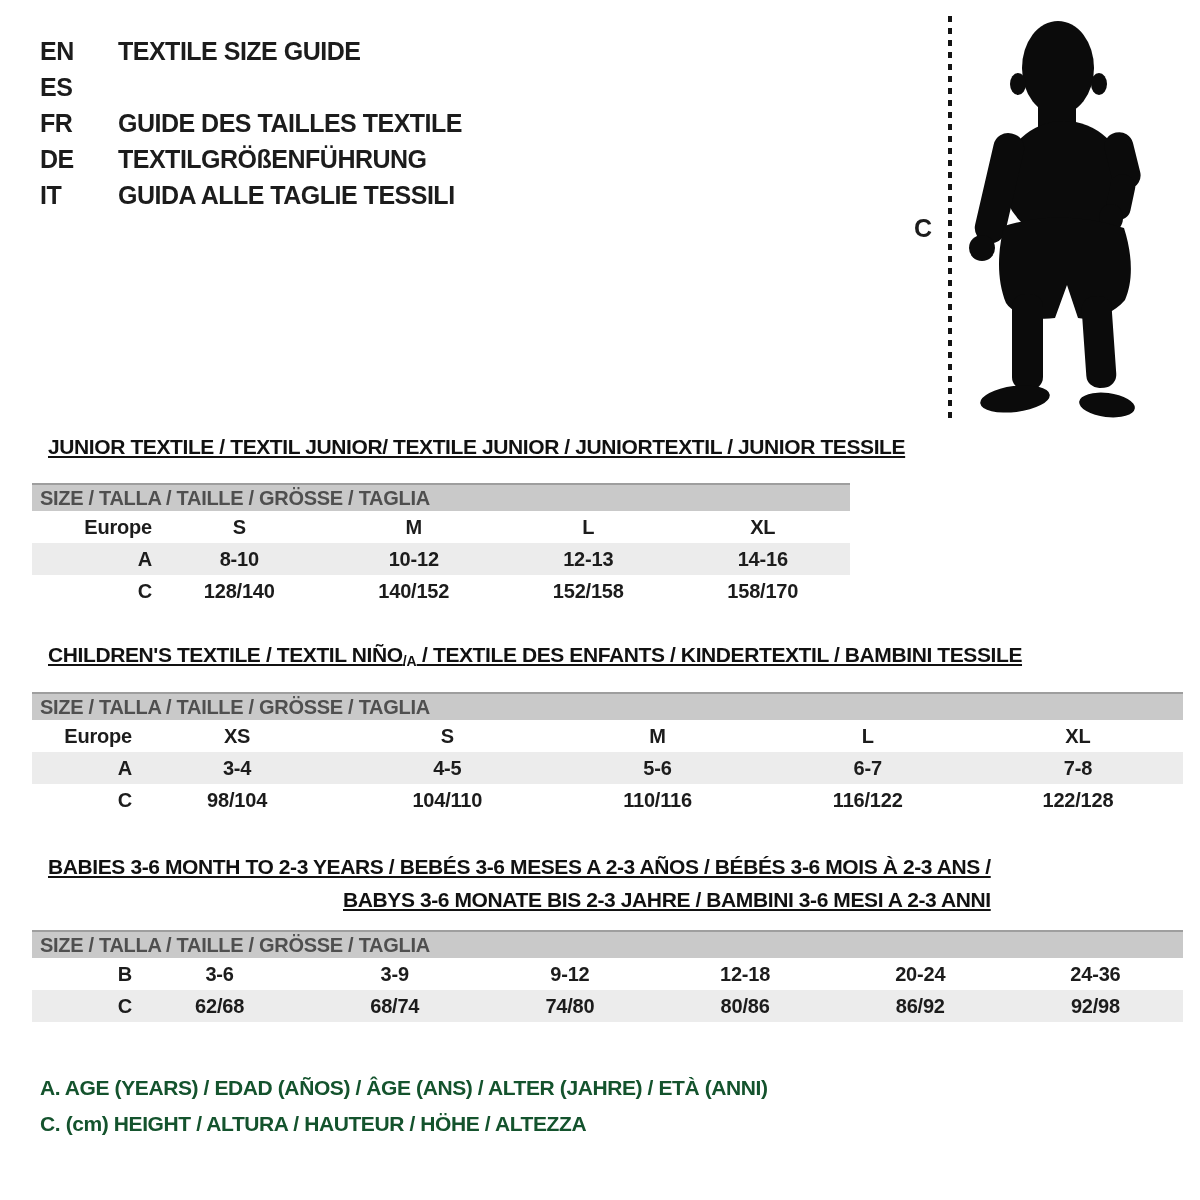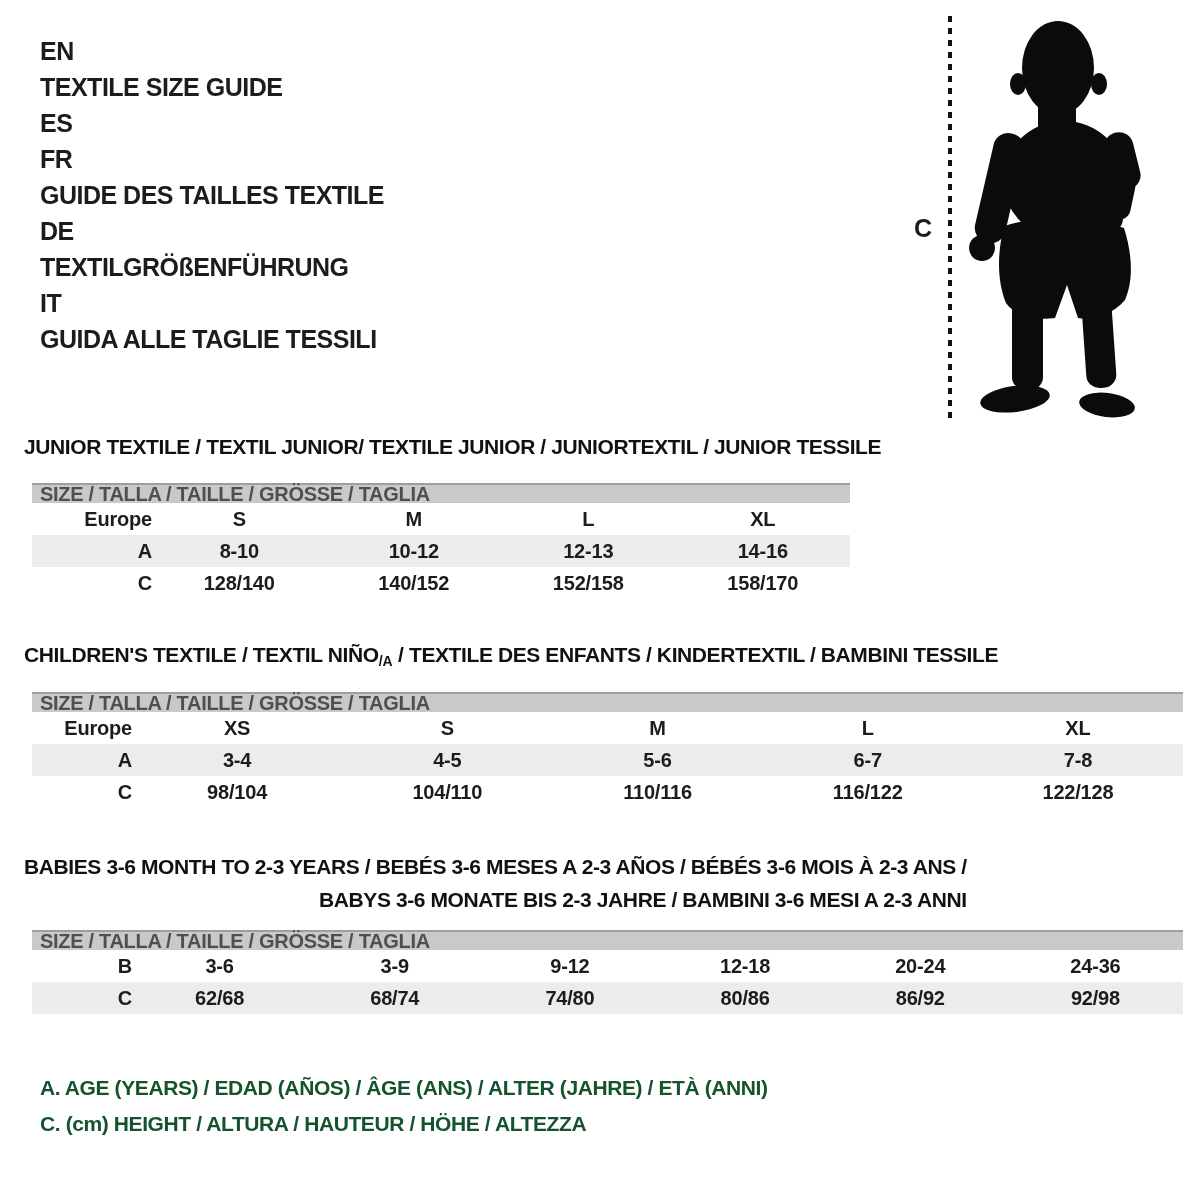--- a/index.html
+++ b/index.html
@@ -5,40 +5,40 @@
   * { margin:0; padding:0; box-sizing:border-box; }
   html,body { background:#fff; }
   body {
     width:1200px; height:1200px; position:relative; overflow:hidden;
     font-family:"Liberation Sans", sans-serif; font-weight:700;
     color:#1c1c1c; letter-spacing:-0.2px;
   }
 
   
   .langs { position:absolute; left:40px; top:33px; }
-  .lang-row { display:flex; font-size:25px; line-height:36px; letter-spacing:-0.5px;flex-direction:column; }
+  .lang-row { display:flex; font-size:25px; line-height:36px; letter-spacing:-0.5px; }
   .lang-code { width:78px; }
 
   
   .height-line {
     position:absolute; left:948px; top:16px; width:4px; height:402px;
     background:repeating-linear-gradient(to bottom, #131313 0 6px, transparent 6px 12px);
   }
   .c-label { position:absolute; left:914px; top:214px; font-size:25px; }
   .baby-svg { position:absolute; left:958px; top:16px; }
 
   
-  .sec-title { position:absolute; left:24px; font-size:21px; letter-spacing:-0.4px; color:#111; }
+  .sec-title { position:absolute; left:48px; font-size:21px; letter-spacing:-0.4px; color:#111;text-decoration:underline; }
   .sec-title.two-line { line-height:33px; }
   .sub-a { font-size:14px; position:relative; top:4px; letter-spacing:0; }
 
   
   .tbl { position:absolute; left:32px; }
   .bar {
-    height:20px; background:#c9c9c9; border-top:2px solid #9e9e9e;
+    height:28px; background:#c9c9c9; border-top:2px solid #9e9e9e;
     display:flex; align-items:center; padding-left:8px;
     font-size:20px; color:#4f4f4f; letter-spacing:-0.3px;
   }
   .trow { display:flex; height:32px; align-items:center; font-size:20px; }
   .trow.shade { background:#ececec; }
   .rl { padding-left:8px; text-align:right; }
   .jr .rl { width:120px; }
   .ch .rl, .bb .rl { width:100px; }
   .rc { flex:1; text-align:center; }
 

